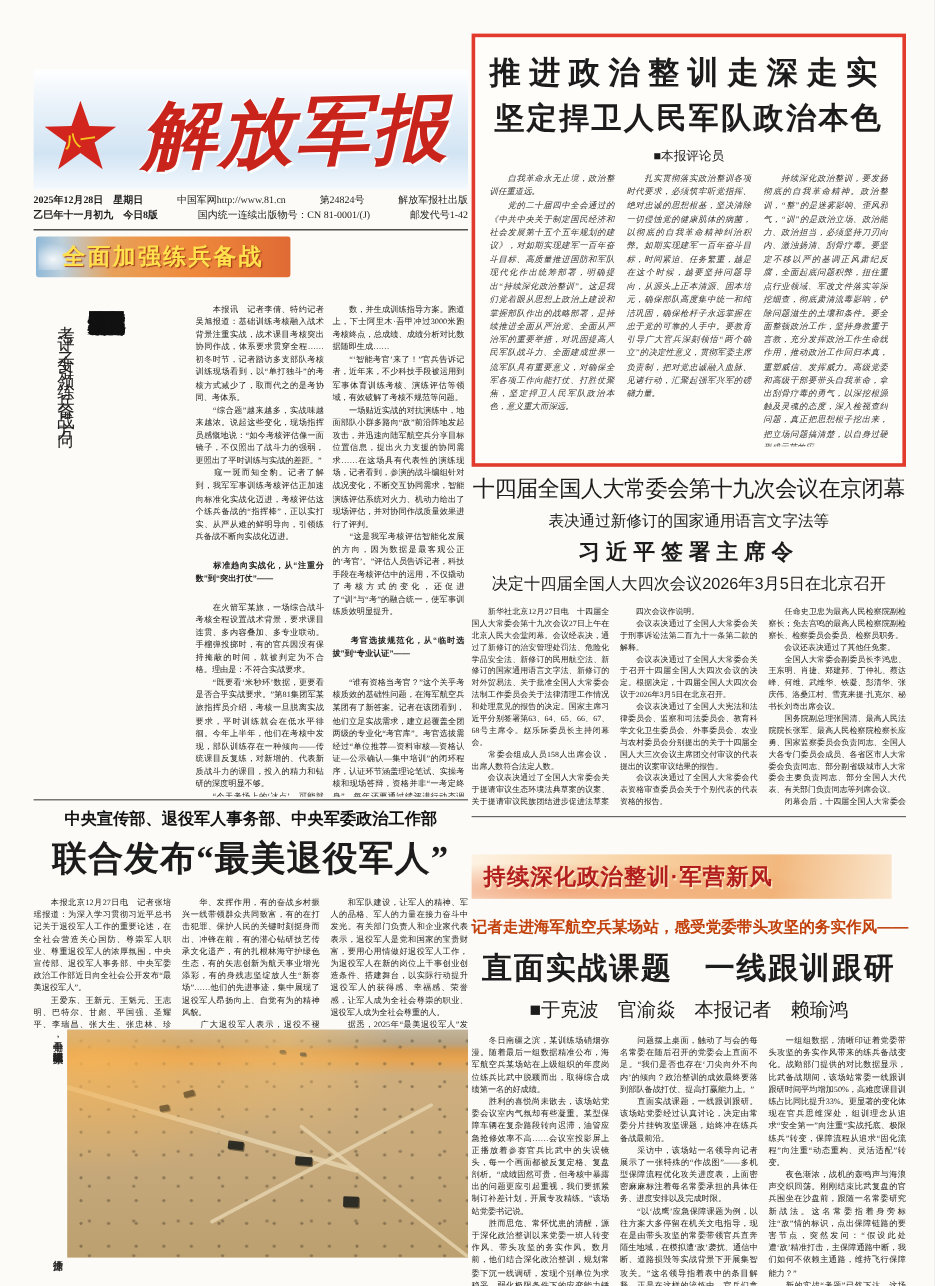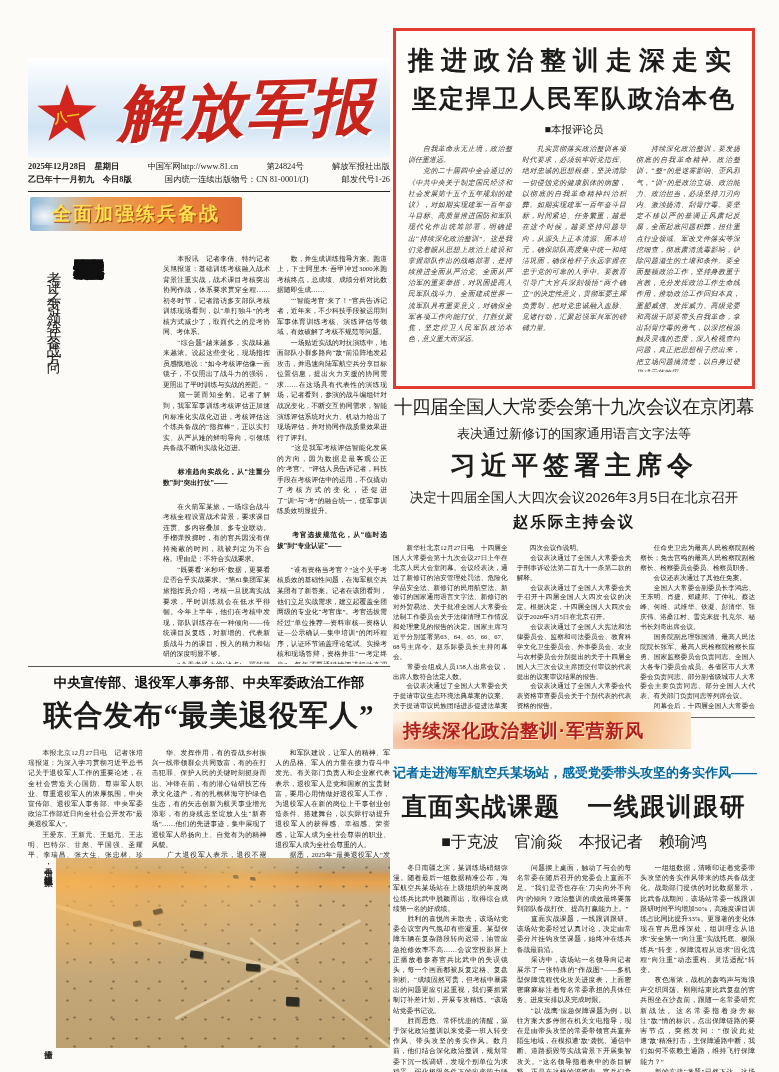--- a/index.html
+++ b/index.html
@@ -81,37 +81,37 @@
   .edit-box .h2 { text-align:center; font-size:25px; font-weight:900; letter-spacing:2px;
     font-family:"Liberation Sans",sans-serif; margin-top:4px; white-space:nowrap; }
   .edit-box .by { text-align:center; font-size:10.5px; margin:8px 0 7px; }
   .edit-box .cols { display:flex; gap:10px; height:228px; overflow:hidden; }
   .edit-box .col { flex:1; font-size:7px; line-height:1.6; text-align:justify;
     font-style:italic; color:#333; white-space:pre-line; }
   
   .npc { position:absolute; left:393px; top:394px; width:362px; }
   .npc .head { text-align:center; font-size:18.5px; font-weight:400; letter-spacing:-0.5px; white-space:nowrap; }
   .npc .d1 { text-align:center; font-size:13px; font-family:"Liberation Sans",sans-serif; margin-top:6px; color:#222; }
-  .npc .d2 { text-align:center; font-size:26px; font-weight:900; letter-spacing:5px;
+  .npc .d2 { text-align:center; font-size:18px; font-weight:900; letter-spacing:5px;
     font-family:"Liberation Sans",sans-serif; margin-top:5px; }
   .npc .d3 { text-align:center; font-size:13.5px; font-family:"Liberation Sans",sans-serif; margin-top:6px; }
   .npc .d4 { text-align:center; font-size:15.5px; font-weight:bold; letter-spacing:2px;
     font-family:"Liberation Sans",sans-serif; margin-top:5px; }
   .npc .cols { display:flex; gap:9px; margin-top:10px; height:166px; overflow:hidden; }
   .npc .col { flex:1; font-size:6.6px; line-height:1.5; text-align:justify; white-space:pre-line; }
   .npc .endrule { border-bottom:1px solid #666; margin-top:8px; }
   
   .navy { position:absolute; left:393px; top:712px; width:362px; }
-  .navy .banner { width:298px; height:37px; display:flex; align-items:center; padding-left:10px;
+  .navy .banner { width:350px; height:37px; display:flex; align-items:center; padding-left:10px;
     background: radial-gradient(ellipse at 20% 80%, rgba(235,120,70,.55), transparent 55%),
                 linear-gradient(100deg,#fdf3e4,#f8d2a2 40%,#f2b87e 72%,#fae6cd 100%); }
   .navy .banner span { font-size:18.5px; font-weight:900; color:#b21d1d; letter-spacing:1px;
     font-family:"Liberation Sans",sans-serif; text-shadow:1px 1px 0 rgba(255,235,200,.9); white-space:nowrap; }
   .navy .kicker { margin-top:15px; font-size:13px; font-weight:bold;
-    font-family:"Liberation Sans",sans-serif; color:#0369a1; white-space:nowrap; }
+    font-family:"Liberation Sans",sans-serif; color:#c2410c; white-space:nowrap; }
   .navy .head { margin-top:8px; text-align:center; font-size:25px; font-weight:900; letter-spacing:1.5px;
     font-family:"Liberation Sans",sans-serif; white-space:nowrap; }
   .navy .by { text-align:center; font-size:16px; margin-top:9px; }
   .navy .cols { display:flex; gap:9px; margin-top:10px; height:212px; overflow:hidden; }
   .navy .col { flex:1; font-size:6.8px; line-height:1.5; text-align:justify; white-space:pre-line; }
 </style>
 </head>
 <body>
 
 <div class="page">
@@ -125,21 +125,21 @@
   <div class="dateline">
     <div class="row">
       <span class="dl-b">2025年12月28日　星期日</span>
       <span>中国军网http://www.81.cn</span>
       <span>第24824号</span>
       <span>解放军报社出版</span>
     </div>
     <div class="row">
       <span class="dl-b">乙巳年十一月初九　今日8版</span>
       <span>国内统一连续出版物号：CN 81-0001/(J)</span>
-      <span>邮发代号1-26</span>
+      <span>邮发代号1-42</span>
     </div>
   </div>
 
   <div class="banner-top">
     <div class="ship"></div>
     <span class="txt">全面加强练兵备战</span>
   </div>
 
   <div class="v-kicker">考评之变引领练兵备战方向</div>
   <div class="v-headbox">
@@ -210,21 +210,20 @@
       <div class="col">　　持续深化政治整训，要发扬彻底的自我革命精神。政治整训，“整”的是迷雾影响、歪风邪气，“训”的是政治立场、政治能力、政治担当，必须坚持刀刃向内、激浊扬清、刮骨疗毒。要坚定不移以严的基调正风肃纪反腐，全面起底问题积弊，扭住重点行业领域、军改文件落实等深挖细查，彻底肃清流毒影响，铲除问题滋生的土壤和条件。要全面整顿政治工作，坚持身教重于言教，充分发挥政治工作生命线作用，推动政治工作回归本真，重塑威信、发挥威力。高级党委和高级干部要带头自我革命，拿出刮骨疗毒的勇气，以深挖根源触及灵魂的态度，深入检视查纠问题，真正把思想根子挖出来，把立场问题搞清楚，以自身过硬形成示范效应。
 　　蓝图已绘就，奋斗正当时。历史已经证明并将继续证明，我们这支党缔造和领导的英雄军队，必将在革命性锻造中愈加坚强，坚定拥护核心、坚决听党指挥，以崭新面貌砥砺奋进、勇毅前行，在强国强军征程上夺取新的更大胜利，铸就新的更大荣光。</div>
     </div>
   </div>
 
   <div class="npc">
     <div class="head">十四届全国人大常委会第十九次会议在京闭幕</div>
     <div class="d1">表决通过新修订的国家通用语言文字法等</div>
     <div class="d2">习近平签署主席令</div>
     <div class="d3">决定十四届全国人大四次会议2026年3月5日在北京召开</div>
-    <div class="d4">赵乐际主持会议</div>
     <div class="cols">
       <div class="col">　　新华社北京12月27日电　十四届全国人大常委会第十九次会议27日上午在北京人民大会堂闭幕。会议经表决，通过了新修订的治安管理处罚法、危险化学品安全法、新修订的民用航空法、新修订的国家通用语言文字法、新修订的对外贸易法、关于批准全国人大常委会法制工作委员会关于法律清理工作情况和处理意见的报告的决定。国家主席习近平分别签署第63、64、65、66、67、68号主席令。赵乐际委员长主持闭幕会。
 　　常委会组成人员158人出席会议，出席人数符合法定人数。
 　　会议表决通过了全国人大常委会关于提请审议生态环境法典草案的议案、关于提请审议民族团结进步促进法草案的议案、关于提请审议国家发展规划法草案的议案，决定将上述三个法律草案提请十四届全国人大四次会议审议，并委托李鸿忠副委员长向十四届全国人大</div>
       <div class="col">　　四次会议作说明。
 　　会议表决通过了全国人大常委会关于刑事诉讼法第二百九十一条第二款的解释。
 　　会议表决通过了全国人大常委会关于召开十四届全国人大四次会议的决定。根据决定，十四届全国人大四次会议于2026年3月5日在北京召开。
 　　会议表决通过了全国人大宪法和法律委员会、监察和司法委员会、教育科学文化卫生委员会、外事委员会、农业与农村委员会分别提出的关于十四届全国人大三次会议主席团交付审议的代表提出的议案审议结果的报告。
 　　会议表决通过了全国人大常委会代表资格审查委员会关于个别代表的代表资格的报告。
 　　会议表决通过了全国人大常委会批准任免中国人民解放军选举委员会组成人员的名单。

